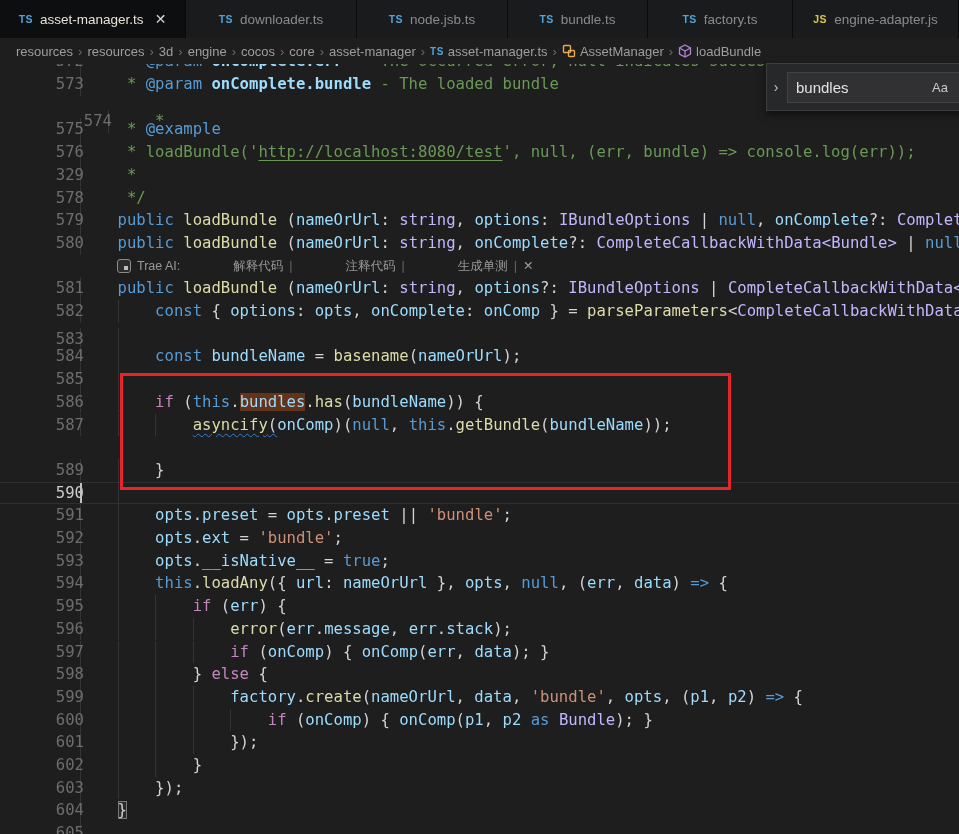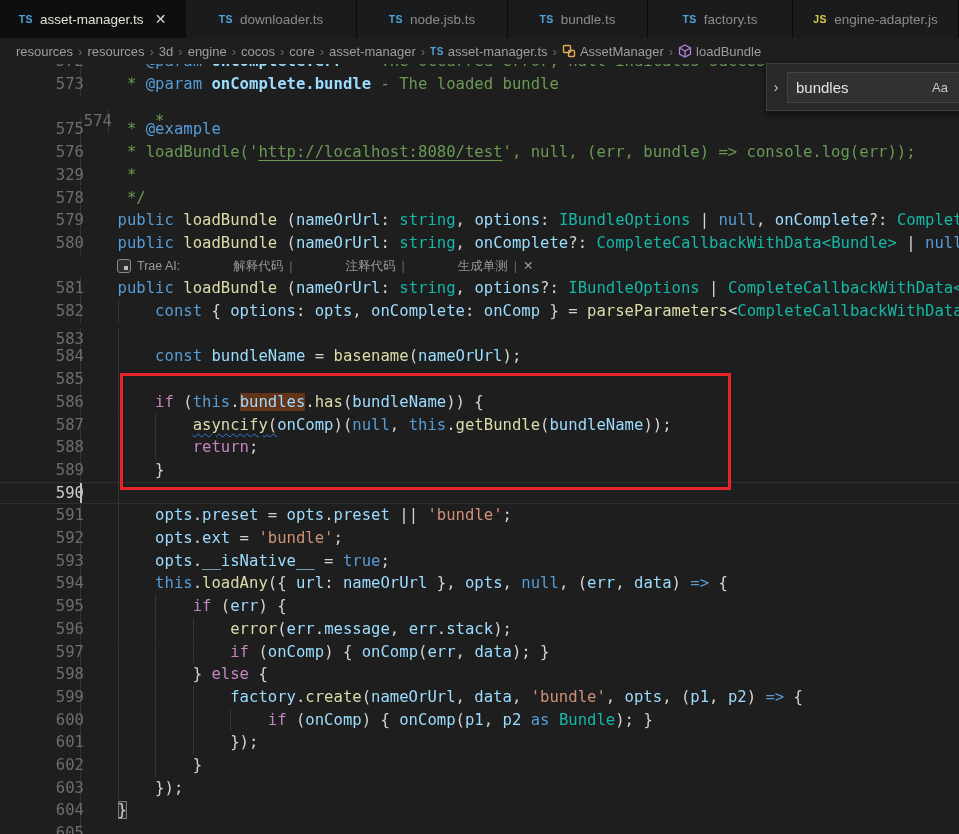--- a/index.html
+++ b/index.html
@@ -31,21 +31,21 @@
        font-family:"DejaVu Sans Mono",monospace;font-size:15.6px;line-height:22.7px;white-space:pre;}
   .row.current{box-shadow:inset 0 1px 0 #2f2f31, inset 0 -1px 0 #2f2f31;}
   .ln{position:absolute;left:0;top:0;width:48px;text-align:right;color:#6d6d6d;cursor:pointer;padding-left:36px;}
   .row.current .ln{color:#cccccc;}
   .code{position:absolute;left:80px;top:0;}
   .gd{position:absolute;top:0;bottom:0;width:1px;background:#333436;}
   .cur{position:absolute;left:80px;top:1px;height:20.7px;width:2px;background:#c2c2c2;}
 
   
   .t-kw{color:#569cd6;} .t-ctrl{color:#c586c0;} .t-fn{color:#dcdcaa;} .t-var{color:#9cdcfe;}
-  .t-type{color:#14b8a6;} .t-str{color:#ce9178;} .t-pun{color:#d4d4d4;}
+  .t-type{color:#c4b5fd;} .t-str{color:#ce9178;} .t-pun{color:#d4d4d4;}
   .t-cm{color:#6a9955;} .t-cmtag{color:#569cd6;} .t-cmname{color:#9cdcfe;font-weight:600;}
   .t-cmlink{color:#6a9955;text-decoration:underline;text-underline-offset:3px;}
   .t-varhl{color:#9cdcfe;background:#63331a;}
   .t-fnsq,.t-punsq{text-decoration:underline;text-decoration-style:wavy;
       text-decoration-color:#2f7fd6;text-decoration-thickness:1px;text-underline-offset:3px;}
   .t-fnsq{color:#dcdcaa;} .t-punsq{color:#d4d4d4;}
   .t-brkt{color:#d4d4d4;outline:1px solid #7b7b7b;outline-offset:-1px;background:rgba(130,130,130,.12);}
 
   
   .cl{position:absolute;left:117px;top:0;height:22.7px;display:flex;align-items:center;gap:6px;
@@ -167,21 +167,20 @@
       <div class="row" style="top: 145.2px;"><span class="gd" style="left: 80px;"></span><span class="ln">579</span><span class="code"><span class="t-pun">    </span><span class="t-kw">public</span><span class="t-pun"> </span><span class="t-fn">loadBundle</span><span class="t-pun"> (</span><span class="t-var">nameOrUrl</span><span class="t-pun">: </span><span class="t-type">string</span><span class="t-pun">, </span><span class="t-var">options</span><span class="t-pun">: </span><span class="t-type">IBundleOptions</span><span class="t-pun"> | </span><span class="t-kw">null</span><span class="t-pun">, </span><span class="t-var">onComplete</span><span class="t-pun">?: </span><span class="t-type">CompleteCallbackWithData&lt;Bundle&gt;</span></span></div>
       <div class="row" style="top: 167.9px;"><span class="gd" style="left: 80px;"></span><span class="ln">580</span><span class="code"><span class="t-pun">    </span><span class="t-kw">public</span><span class="t-pun"> </span><span class="t-fn">loadBundle</span><span class="t-pun"> (</span><span class="t-var">nameOrUrl</span><span class="t-pun">: </span><span class="t-type">string</span><span class="t-pun">, </span><span class="t-var">onComplete</span><span class="t-pun">?: </span><span class="t-type">CompleteCallbackWithData&lt;Bundle&gt;</span><span class="t-pun"> | </span><span class="t-kw">null</span></span></div>
       <div class="row" style="top: 190.6px;"><span class="cl"><span class="cl-icon"></span><span>Trae AI:</span><a>解释代码</a><span class="sep">|</span><a>注释代码</a><span class="sep">|</span><a>生成单测</a><span class="sep">|</span><span class="cl-close">✕</span></span></div>
       <div class="row" style="top: 213.3px;"><span class="gd" style="left: 80px;"></span><span class="ln">581</span><span class="code"><span class="t-pun">    </span><span class="t-kw">public</span><span class="t-pun"> </span><span class="t-fn">loadBundle</span><span class="t-pun"> (</span><span class="t-var">nameOrUrl</span><span class="t-pun">: </span><span class="t-type">string</span><span class="t-pun">, </span><span class="t-var">options</span><span class="t-pun">?: </span><span class="t-type">IBundleOptions</span><span class="t-pun"> | </span><span class="t-type">CompleteCallbackWithData&lt;Bundle&gt;</span></span></div>
       <div class="row" style="top: 236px;"><span class="gd" style="left: 80px;"></span><span class="gd" style="left: 117.556px;"></span><span class="ln">582</span><span class="code"><span class="t-pun">        </span><span class="t-kw">const</span><span class="t-pun"> { </span><span class="t-var">options</span><span class="t-pun">: </span><span class="t-var">opts</span><span class="t-pun">, </span><span class="t-var">onComplete</span><span class="t-pun">: </span><span class="t-var">onComp</span><span class="t-pun"> } = </span><span class="t-fn">parseParameters</span><span class="t-pun">&lt;</span><span class="t-type">CompleteCallbackWithData&lt;Bundle&gt;</span></span></div>
       <div class="row" style="top: 264px;"><span class="gd" style="left: 80px;"></span><span class="gd" style="left: 117.556px;"></span><span class="ln">583</span><span class="code"></span></div>
       <div class="row" style="top: 281.4px;"><span class="gd" style="left: 80px;"></span><span class="gd" style="left: 117.556px;"></span><span class="ln">584</span><span class="code"><span class="t-pun">        </span><span class="t-kw">const</span><span class="t-pun"> </span><span class="t-var">bundleName</span><span class="t-pun"> = </span><span class="t-fn">basename</span><span class="t-pun">(</span><span class="t-var">nameOrUrl</span><span class="t-pun">);</span></span></div>
       <div class="row" style="top: 304.1px;"><span class="gd" style="left: 80px;"></span><span class="gd" style="left: 117.556px;"></span><span class="ln">585</span><span class="code"></span></div>
       <div class="row" style="top: 326.8px;"><span class="gd" style="left: 80px;"></span><span class="gd" style="left: 117.556px;"></span><span class="ln">586</span><span class="code"><span class="t-pun">        </span><span class="t-ctrl">if</span><span class="t-pun"> (</span><span class="t-kw">this</span><span class="t-pun">.</span><span class="t-varhl">bundles</span><span class="t-pun">.</span><span class="t-fn">has</span><span class="t-pun">(</span><span class="t-var">bundleName</span><span class="t-pun">)) {</span></span></div>
       <div class="row" style="top: 349.5px;"><span class="gd" style="left: 80px;"></span><span class="gd" style="left: 117.556px;"></span><span class="gd" style="left: 155.112px;"></span><span class="ln">587</span><span class="code"><span class="t-pun">            </span><span class="t-fnsq">asyncify</span><span class="t-punsq">(</span><span class="t-var">onComp</span><span class="t-pun">)(</span><span class="t-kw">null</span><span class="t-pun">, </span><span class="t-kw">this</span><span class="t-pun">.</span><span class="t-fn">getBundle</span><span class="t-pun">(</span><span class="t-var">bundleName</span><span class="t-pun">));</span></span></div>
-      <div class="row" style="top: 372.2px;"><span class="gd" style="left: 80px;"></span><span class="gd" style="left: 117.556px;"></span><span class="gd" style="left: 155.112px;"></span><span class="ln">588</span><span class="code"><span class="t-pun">            </span><span class="t-ctrl">return</span><span class="t-pun">;</span></span></div>
       <div class="row" style="top: 394.9px;"><span class="gd" style="left: 80px;"></span><span class="gd" style="left: 117.556px;"></span><span class="ln">589</span><span class="code"><span class="t-pun">        }</span></span></div>
       <div class="row current" style="top: 417.6px;"><span class="gd" style="left: 80px;"></span><span class="gd" style="left: 117.556px;"></span><span class="ln">590</span><span class="code"></span><span class="cur"></span></div>
       <div class="row" style="top: 440.3px;"><span class="gd" style="left: 80px;"></span><span class="gd" style="left: 117.556px;"></span><span class="ln">591</span><span class="code"><span class="t-pun">        </span><span class="t-var">opts</span><span class="t-pun">.</span><span class="t-var">preset</span><span class="t-pun"> = </span><span class="t-var">opts</span><span class="t-pun">.</span><span class="t-var">preset</span><span class="t-pun"> || </span><span class="t-str">'bundle'</span><span class="t-pun">;</span></span></div>
       <div class="row" style="top: 463px;"><span class="gd" style="left: 80px;"></span><span class="gd" style="left: 117.556px;"></span><span class="ln">592</span><span class="code"><span class="t-pun">        </span><span class="t-var">opts</span><span class="t-pun">.</span><span class="t-var">ext</span><span class="t-pun"> = </span><span class="t-str">'bundle'</span><span class="t-pun">;</span></span></div>
       <div class="row" style="top: 485.7px;"><span class="gd" style="left: 80px;"></span><span class="gd" style="left: 117.556px;"></span><span class="ln">593</span><span class="code"><span class="t-pun">        </span><span class="t-var">opts</span><span class="t-pun">.</span><span class="t-var">__isNative__</span><span class="t-pun"> = </span><span class="t-kw">true</span><span class="t-pun">;</span></span></div>
       <div class="row" style="top: 508.4px;"><span class="gd" style="left: 80px;"></span><span class="gd" style="left: 117.556px;"></span><span class="ln">594</span><span class="code"><span class="t-pun">        </span><span class="t-kw">this</span><span class="t-pun">.</span><span class="t-fn">loadAny</span><span class="t-pun">({ </span><span class="t-var">url</span><span class="t-pun">: </span><span class="t-var">nameOrUrl</span><span class="t-pun"> }, </span><span class="t-var">opts</span><span class="t-pun">, </span><span class="t-kw">null</span><span class="t-pun">, (</span><span class="t-var">err</span><span class="t-pun">, </span><span class="t-var">data</span><span class="t-pun">) </span><span class="t-kw">=&gt;</span><span class="t-pun"> {</span></span></div>
       <div class="row" style="top: 531.1px;"><span class="gd" style="left: 80px;"></span><span class="gd" style="left: 117.556px;"></span><span class="gd" style="left: 155.112px;"></span><span class="ln">595</span><span class="code"><span class="t-pun">            </span><span class="t-ctrl">if</span><span class="t-pun"> (</span><span class="t-var">err</span><span class="t-pun">) {</span></span></div>
       <div class="row" style="top: 553.8px;"><span class="gd" style="left: 80px;"></span><span class="gd" style="left: 117.556px;"></span><span class="gd" style="left: 155.112px;"></span><span class="gd" style="left: 192.668px;"></span><span class="ln">596</span><span class="code"><span class="t-pun">                </span><span class="t-fn">error</span><span class="t-pun">(</span><span class="t-var">err</span><span class="t-pun">.</span><span class="t-var">message</span><span class="t-pun">, </span><span class="t-var">err</span><span class="t-pun">.</span><span class="t-var">stack</span><span class="t-pun">);</span></span></div>
       <div class="row" style="top: 576.5px;"><span class="gd" style="left: 80px;"></span><span class="gd" style="left: 117.556px;"></span><span class="gd" style="left: 155.112px;"></span><span class="gd" style="left: 192.668px;"></span><span class="ln">597</span><span class="code"><span class="t-pun">                </span><span class="t-ctrl">if</span><span class="t-pun"> (</span><span class="t-var">onComp</span><span class="t-pun">) { </span><span class="t-var">onComp</span><span class="t-pun">(</span><span class="t-var">err</span><span class="t-pun">, </span><span class="t-var">data</span><span class="t-pun">); }</span></span></div>
       <div class="row" style="top: 599.2px;"><span class="gd" style="left: 80px;"></span><span class="gd" style="left: 117.556px;"></span><span class="gd" style="left: 155.112px;"></span><span class="ln">598</span><span class="code"><span class="t-pun">            } </span><span class="t-ctrl">else</span><span class="t-pun"> {</span></span></div>

